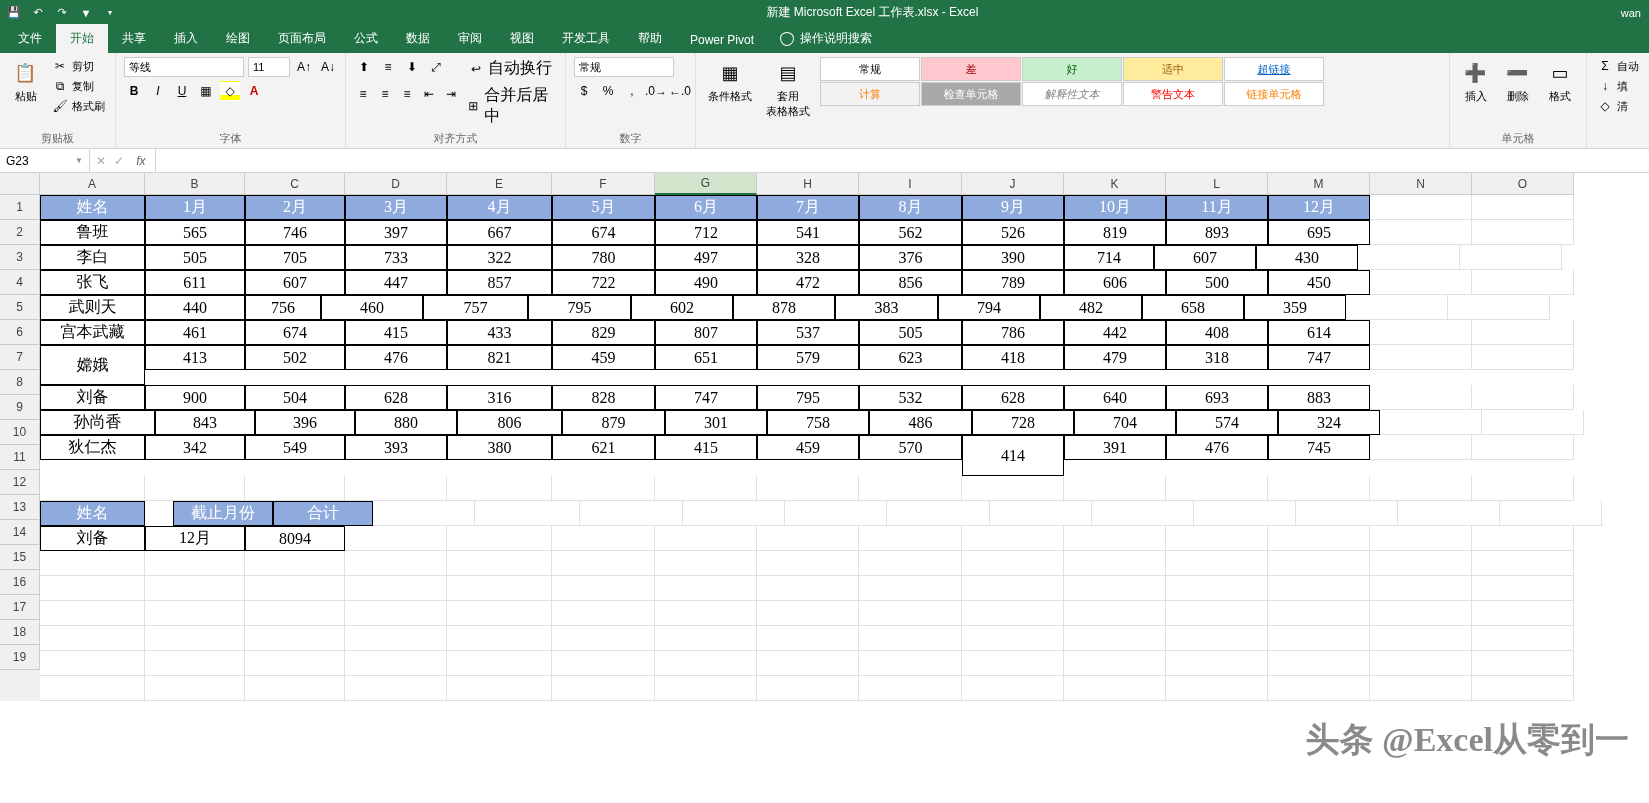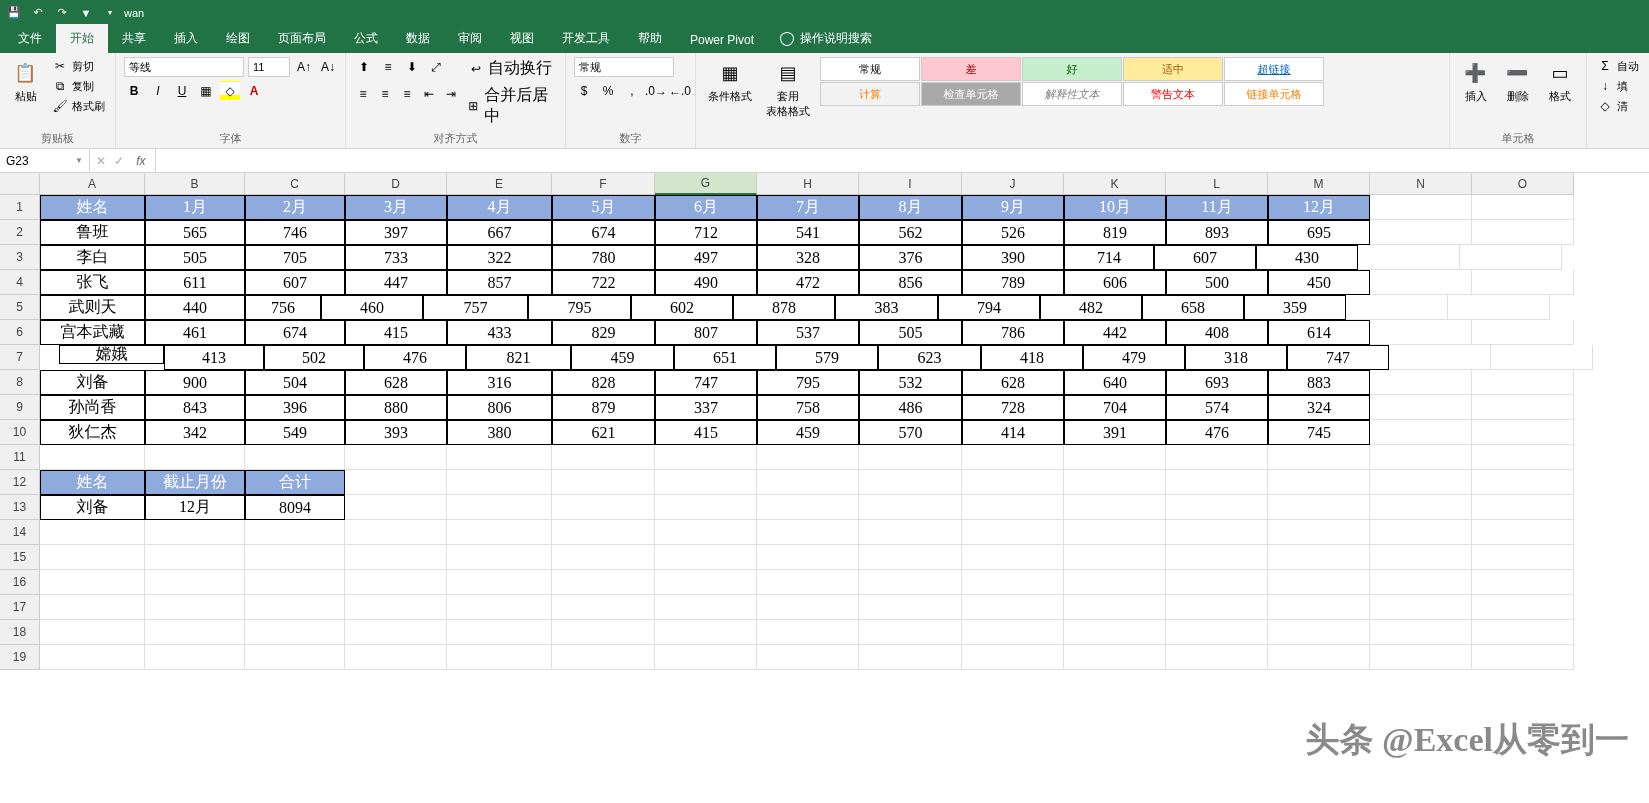--- a/index.html
+++ b/index.html
@@ -77,20 +77,21 @@
 <body>
 
 <div class="titlebar">
   <div class="quick">
     <span>💾</span>
     <span>↶</span>
     <span>↷</span>
     <span>▼</span>
     <span style="font-size:8px;">▾</span>
   </div>
+  <div class="title">新建 Microsoft Excel 工作表.xlsx - Excel</div>
   <div class="right">wan</div>
 </div>
 
 <div class="ribbon-tabs" id="ribbon-tabs">
     <div class="tab">文件</div>
     <div class="tab active">开始</div>
     <div class="tab">共享</div>
     <div class="tab">插入</div>
     <div class="tab">绘图</div>
     <div class="tab">页面布局</div>
@@ -420,21 +421,21 @@
           <div class="cell bordered" style="width: 102px; height: 25px;">537</div>
           <div class="cell bordered" style="width: 103px; height: 25px;">505</div>
           <div class="cell bordered" style="width: 102px; height: 25px;">786</div>
           <div class="cell bordered" style="width: 102px; height: 25px;">442</div>
           <div class="cell bordered" style="width: 102px; height: 25px;">408</div>
           <div class="cell bordered" style="width: 102px; height: 25px;">614</div>
           <div class="cell" style="width: 102px; height: 25px;"></div>
           <div class="cell" style="width: 102px; height: 25px;"></div>
         </div>
         <div class="sheet-row">
-          <div class="cell bordered" style="width: 105px; height: 19px; margin-left: 19px;">嫦娥</div>
+          <div class="cell bordered" style="width: 105px; height: 40px;">嫦娥</div>
           <div class="cell bordered" style="width: 100px; height: 25px;">413</div>
           <div class="cell bordered" style="width: 100px; height: 25px;">502</div>
           <div class="cell bordered" style="width: 102px; height: 25px;">476</div>
           <div class="cell bordered" style="width: 105px; height: 25px;">821</div>
           <div class="cell bordered" style="width: 103px; height: 25px;">459</div>
           <div class="cell bordered" style="width: 102px; height: 25px;">651</div>
           <div class="cell bordered" style="width: 102px; height: 25px;">579</div>
           <div class="cell bordered" style="width: 103px; height: 25px;">623</div>
           <div class="cell bordered" style="width: 102px; height: 25px;">418</div>
           <div class="cell bordered" style="width: 102px; height: 25px;">479</div>
@@ -454,47 +455,47 @@
           <div class="cell bordered" style="width: 102px; height: 25px;">795</div>
           <div class="cell bordered" style="width: 103px; height: 25px;">532</div>
           <div class="cell bordered" style="width: 102px; height: 25px;">628</div>
           <div class="cell bordered" style="width: 102px; height: 25px;">640</div>
           <div class="cell bordered" style="width: 102px; height: 25px;">693</div>
           <div class="cell bordered" style="width: 102px; height: 25px;">883</div>
           <div class="cell" style="width: 102px; height: 25px;"></div>
           <div class="cell" style="width: 102px; height: 25px;"></div>
         </div>
         <div class="sheet-row">
-          <div class="cell bordered" style="width: 105px; height: 25px;">孙尚香</div>
+          <div class="cell bordered" style="width: 115px; height: 25px;">孙尚香</div>
           <div class="cell bordered" style="width: 100px; height: 25px;">843</div>
           <div class="cell bordered" style="width: 100px; height: 25px;">396</div>
           <div class="cell bordered" style="width: 102px; height: 25px;">880</div>
           <div class="cell bordered" style="width: 105px; height: 25px;">806</div>
           <div class="cell bordered" style="width: 103px; height: 25px;">879</div>
-          <div class="cell bordered" style="width: 102px; height: 25px;">337</div>
+          <div class="cell bordered" style="width: 102px; height: 25px;">301</div>
           <div class="cell bordered" style="width: 102px; height: 25px;">758</div>
           <div class="cell bordered" style="width: 103px; height: 25px;">486</div>
           <div class="cell bordered" style="width: 102px; height: 25px;">728</div>
           <div class="cell bordered" style="width: 102px; height: 25px;">704</div>
           <div class="cell bordered" style="width: 102px; height: 25px;">574</div>
           <div class="cell bordered" style="width: 102px; height: 25px;">324</div>
           <div class="cell" style="width: 102px; height: 25px;"></div>
           <div class="cell" style="width: 102px; height: 25px;"></div>
         </div>
         <div class="sheet-row">
           <div class="cell bordered" style="width: 105px; height: 25px;">狄仁杰</div>
           <div class="cell bordered" style="width: 100px; height: 25px;">342</div>
           <div class="cell bordered" style="width: 100px; height: 25px;">549</div>
           <div class="cell bordered" style="width: 102px; height: 25px;">393</div>
           <div class="cell bordered" style="width: 105px; height: 25px;">380</div>
           <div class="cell bordered" style="width: 103px; height: 25px;">621</div>
           <div class="cell bordered" style="width: 102px; height: 25px;">415</div>
           <div class="cell bordered" style="width: 102px; height: 25px;">459</div>
           <div class="cell bordered" style="width: 103px; height: 25px;">570</div>
-          <div class="cell bordered" style="width: 102px; height: 25px;">414</div>
+          <div class="cell bordered" style="width: 102px; height: 41px;">414</div>
           <div class="cell bordered" style="width: 102px; height: 25px;">391</div>
           <div class="cell bordered" style="width: 102px; height: 25px;">476</div>
           <div class="cell bordered" style="width: 102px; height: 25px;">745</div>
           <div class="cell" style="width: 102px; height: 25px;"></div>
           <div class="cell" style="width: 102px; height: 25px;"></div>
         </div>
         <div class="sheet-row">
           <div class="cell" style="width: 105px; height: 25px;"></div>
           <div class="cell" style="width: 100px; height: 25px;"></div>
           <div class="cell" style="width: 100px; height: 25px;"></div>
@@ -506,21 +507,21 @@
           <div class="cell" style="width: 103px; height: 25px;"></div>
           <div class="cell" style="width: 102px; height: 25px;"></div>
           <div class="cell" style="width: 102px; height: 25px;"></div>
           <div class="cell" style="width: 102px; height: 25px;"></div>
           <div class="cell" style="width: 102px; height: 25px;"></div>
           <div class="cell" style="width: 102px; height: 25px;"></div>
           <div class="cell" style="width: 102px; height: 25px;"></div>
         </div>
         <div class="sheet-row">
           <div class="cell hdr" style="width: 105px; height: 25px;">姓名</div>
-          <div class="cell hdr" style="width: 100px; height: 25px;">截止月份</div>
+          <div class="cell hdr" style="width: 100px; height: 25px; margin-left: 28px;">截止月份</div>
           <div class="cell hdr" style="width: 100px; height: 25px;">合计</div>
           <div class="cell" style="width: 102px; height: 25px;"></div>
           <div class="cell" style="width: 105px; height: 25px;"></div>
           <div class="cell" style="width: 103px; height: 25px;"></div>
           <div class="cell" style="width: 102px; height: 25px;"></div>
           <div class="cell" style="width: 102px; height: 25px;"></div>
           <div class="cell" style="width: 103px; height: 25px;"></div>
           <div class="cell" style="width: 102px; height: 25px;"></div>
           <div class="cell" style="width: 102px; height: 25px;"></div>
           <div class="cell" style="width: 102px; height: 25px;"></div>

